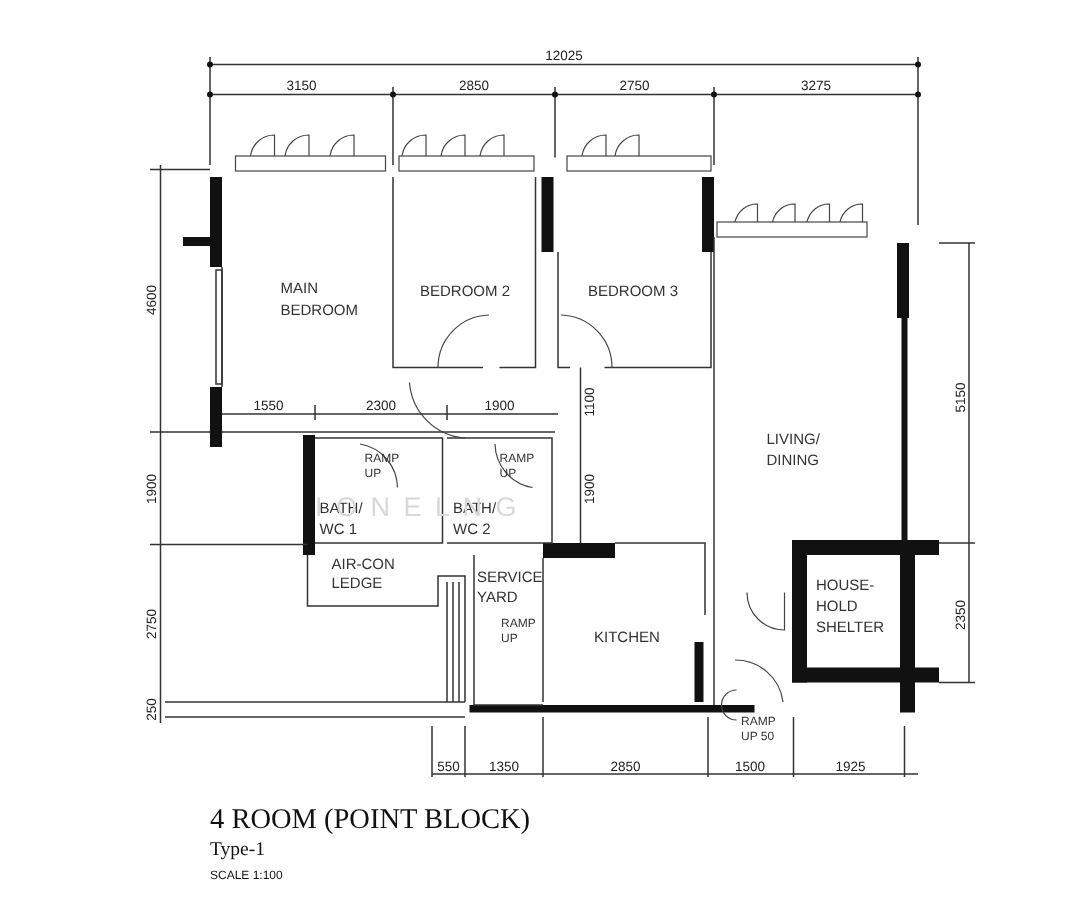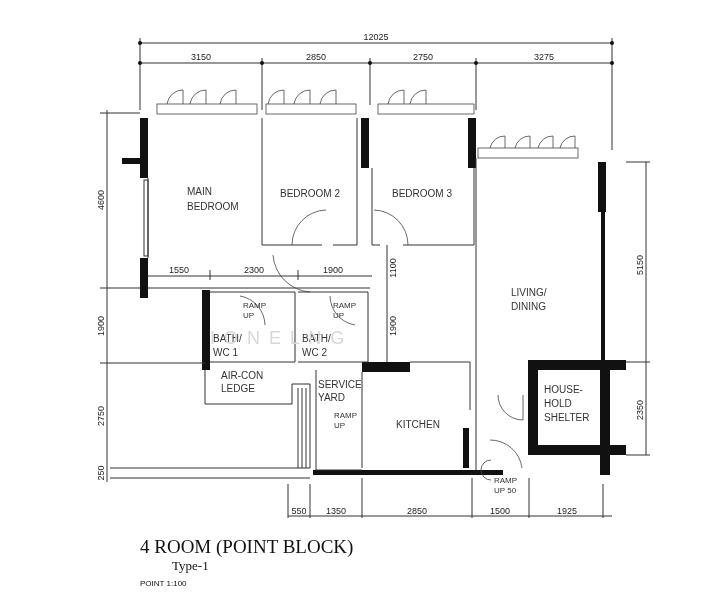--- a/index.html
+++ b/index.html
@@ -3,21 +3,21 @@
 <meta charset="utf-8">
 <style>
   html, body { margin:0; padding:0; background:#ffffff; }
   body { width:714px; height:600px; position:relative; overflow:hidden; font-family:"Liberation Sans", sans-serif; }
   #plan { position:absolute; left:0; top:0; width:714px; height:600px; }
   .dim { font-family:"Liberation Sans", sans-serif; font-size:9px; fill:#222; }
   .room { font-family:"Liberation Sans", sans-serif; font-size:10px; fill:#333; }
   .small { font-family:"Liberation Sans", sans-serif; font-size:8px; fill:#333; }
   .wm { font-family:"Liberation Sans", sans-serif; font-size:18px; fill:#d8d8d8; letter-spacing:2px; }
   .title { position:absolute; left:140px; top:536px; font-family:"Liberation Serif", serif; font-size:19px; color:#111; }
-  .subtitle { position:absolute; left:140px; top:558px; font-family:"Liberation Serif", serif; font-size:13px; color:#111;margin-left:32px; }
+  .subtitle { position:absolute; left:140px; top:558px; font-family:"Liberation Serif", serif; font-size:13px; color:#111; }
   .scale { position:absolute; left:140px; top:579px; font-family:"Liberation Sans", sans-serif; font-size:8px; color:#111; }
 </style>
 </head>
 <body>
 
 <svg id="plan" viewBox="0 0 714 600" xmlns="http://www.w3.org/2000/svg">
 
   <g stroke="#333" stroke-width="1" fill="none">
     <line x1="140" y1="43" x2="612" y2="43"></line>
     <line x1="140" y1="63" x2="612" y2="63"></line>
@@ -173,13 +173,13 @@
   <text class="small" x="334" y="418">RAMP</text>
   <text class="small" x="334" y="428">UP</text>
   <text class="small" x="494" y="483">RAMP</text>
   <text class="small" x="494" y="493">UP 50</text>
 
   <text class="wm" x="210" y="344">I O N E L N G</text>
 </svg>
 
 <div class="title">4 ROOM (POINT BLOCK)</div>
 <div class="subtitle">Type-1</div>
-<div class="scale">POINT 1:100</div>
+<div class="scale">SCALE 1:100</div>
 
 </body></html>

